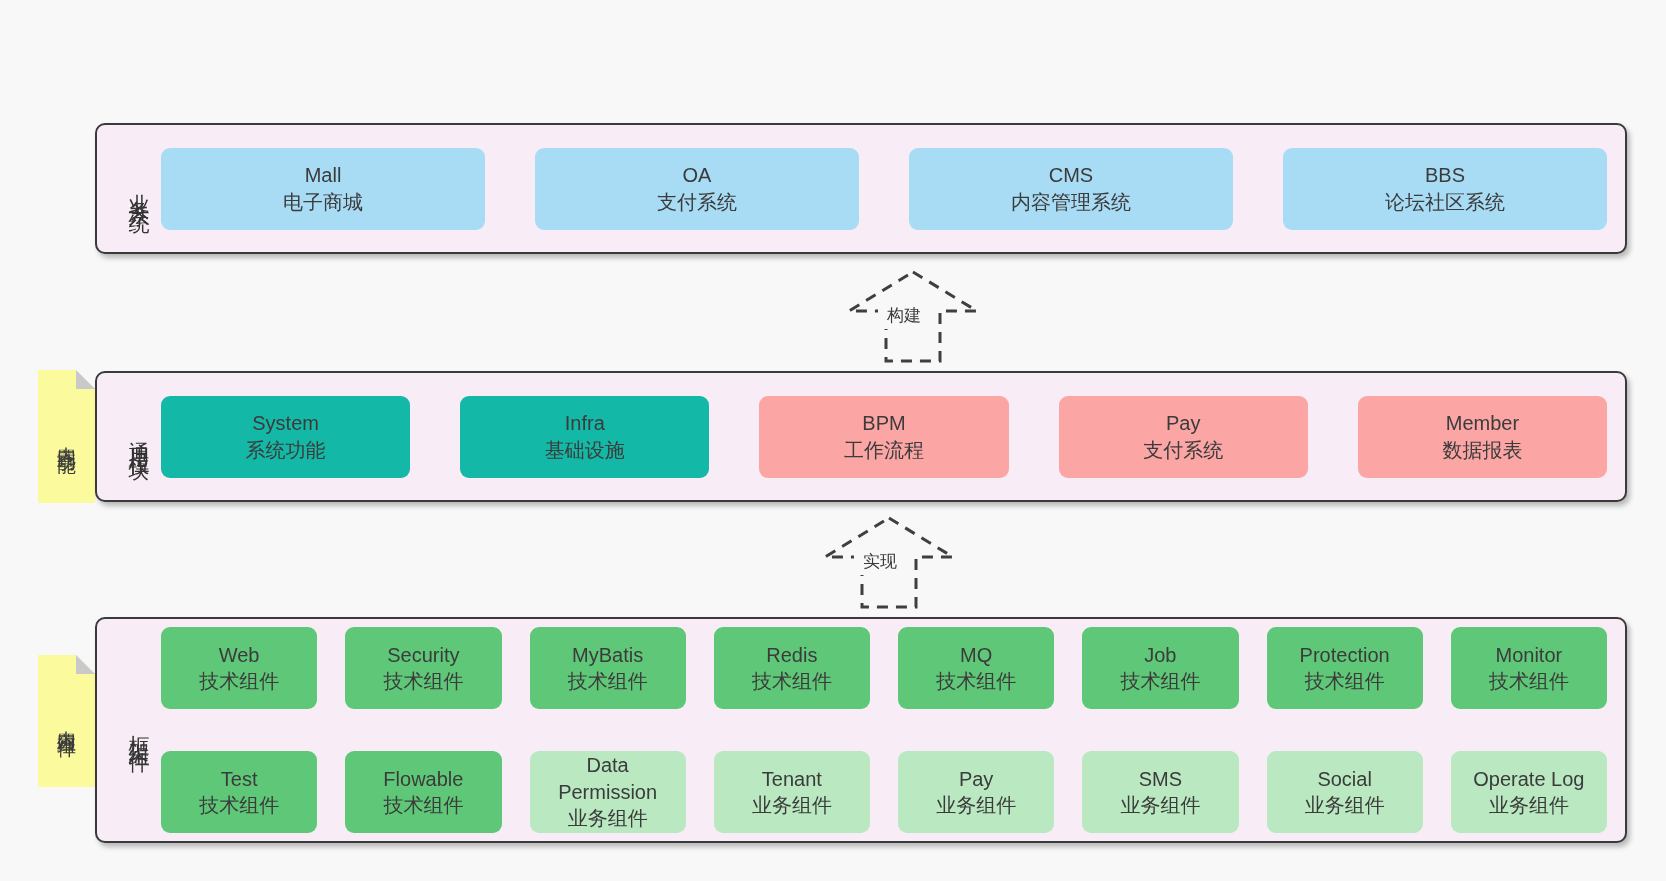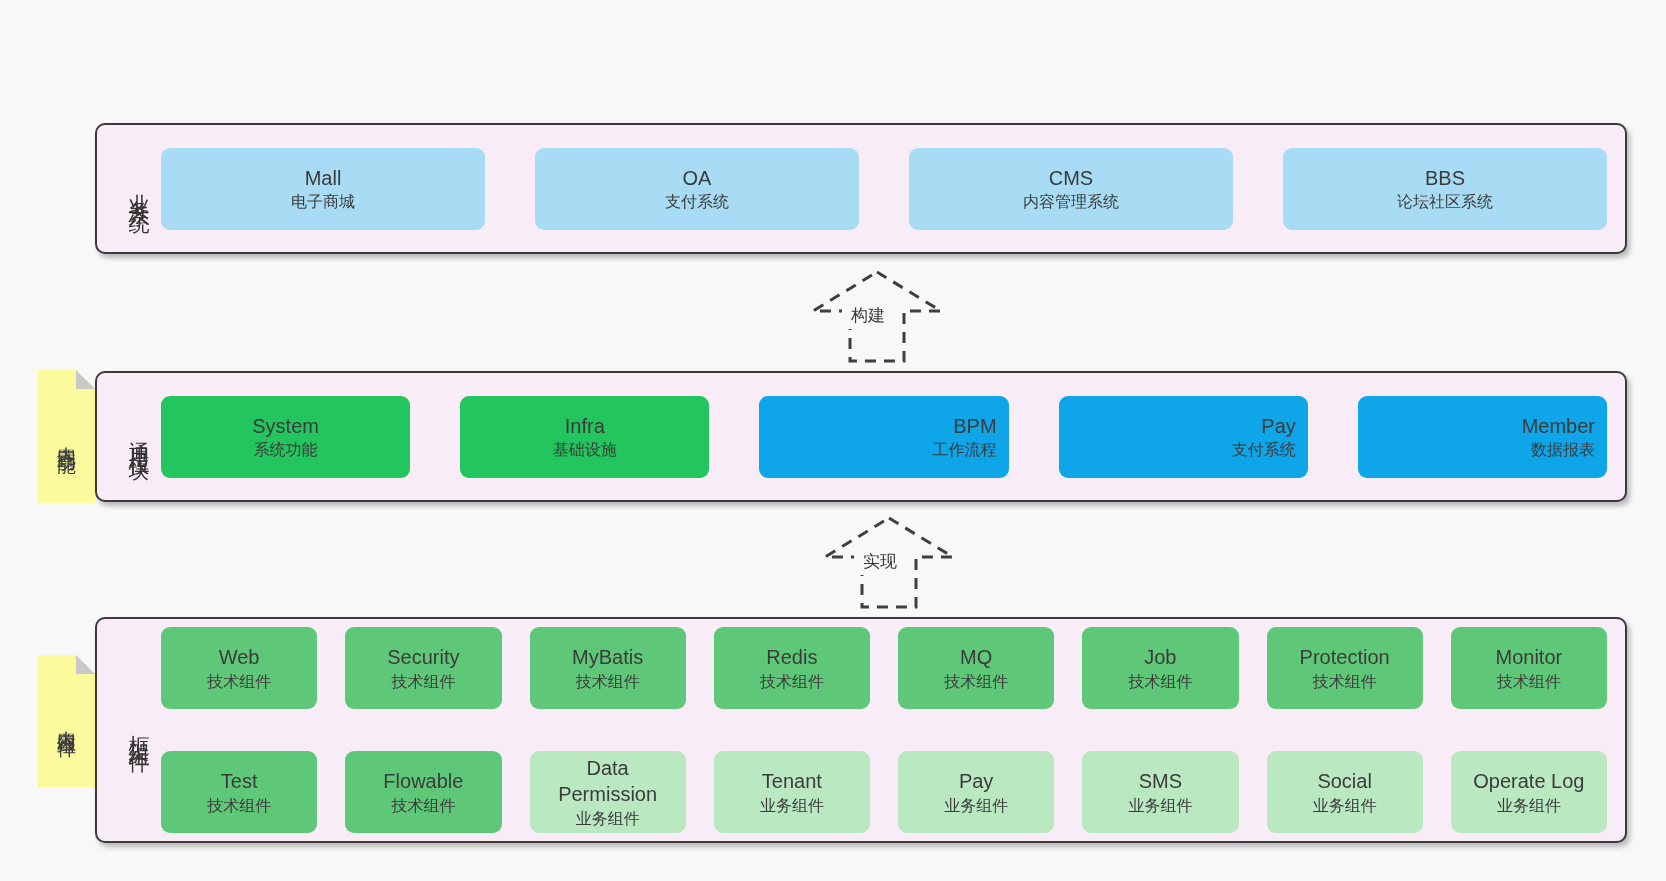--- a/index.html
+++ b/index.html
@@ -40,25 +40,25 @@
 
   .box {
     flex:1; height:82px;
     border-radius:9px;
     display:flex; flex-direction:column;
     justify-content:center; align-items:center;
     text-align:center; line-height:1.32;
     padding:0 12px;
   }
   .box-name { font-size:20px; }
-  .box-desc { font-size:16px; }
+  .box-desc { font-size:20px; }
 
   .blue        { background:#a8dcf5; }
-  .red         { background:#22c55e; }
-  .pink        { background:#0ea5e9;align-items:flex-end; }
+  .red         { background:#14b8a6; }
+  .pink        { background:#fca5a5; }
   .green       { background:#5fc878; }
   .green-light { background:#b9e8c1; }
 
   
   .sticky {
     position:absolute; left:38px; width:57px;
     background:#fbfb9e;
     clip-path:polygon(0 0, calc(100% - 19px) 0, 100% 19px, 100% 100%, 0 100%);
     display:flex; align-items:center; justify-content:center;
   }
@@ -68,21 +68,21 @@
     position:absolute; top:0; right:0; width:19px; height:19px;
     background:linear-gradient(to bottom left, rgba(0,0,0,0) 49.5%, #c9c9c9 50%);
   }
   .sticky-label {
     writing-mode:vertical-rl; text-orientation:upright;
     font-size:19px; letter-spacing:3px; color:#3b3b3b;
   }
 
   
   .arrow { position:absolute; width:134px; height:96px; }
-  #arrow-build     { left:810px; top:268px; }
+  #arrow-build     { left:846px; top:268px; }
   #arrow-implement { left:822px; top:514px; }
   .arrow svg { width:100%; height:100%; display:block; }
   .arrow text { font-family:"Liberation Sans", sans-serif; }
 </style>
 </head>
 <body>
 
 <div class="panel" id="panel-business">
   <div class="layer-title">业务系统</div>
   <div class="boxes">

